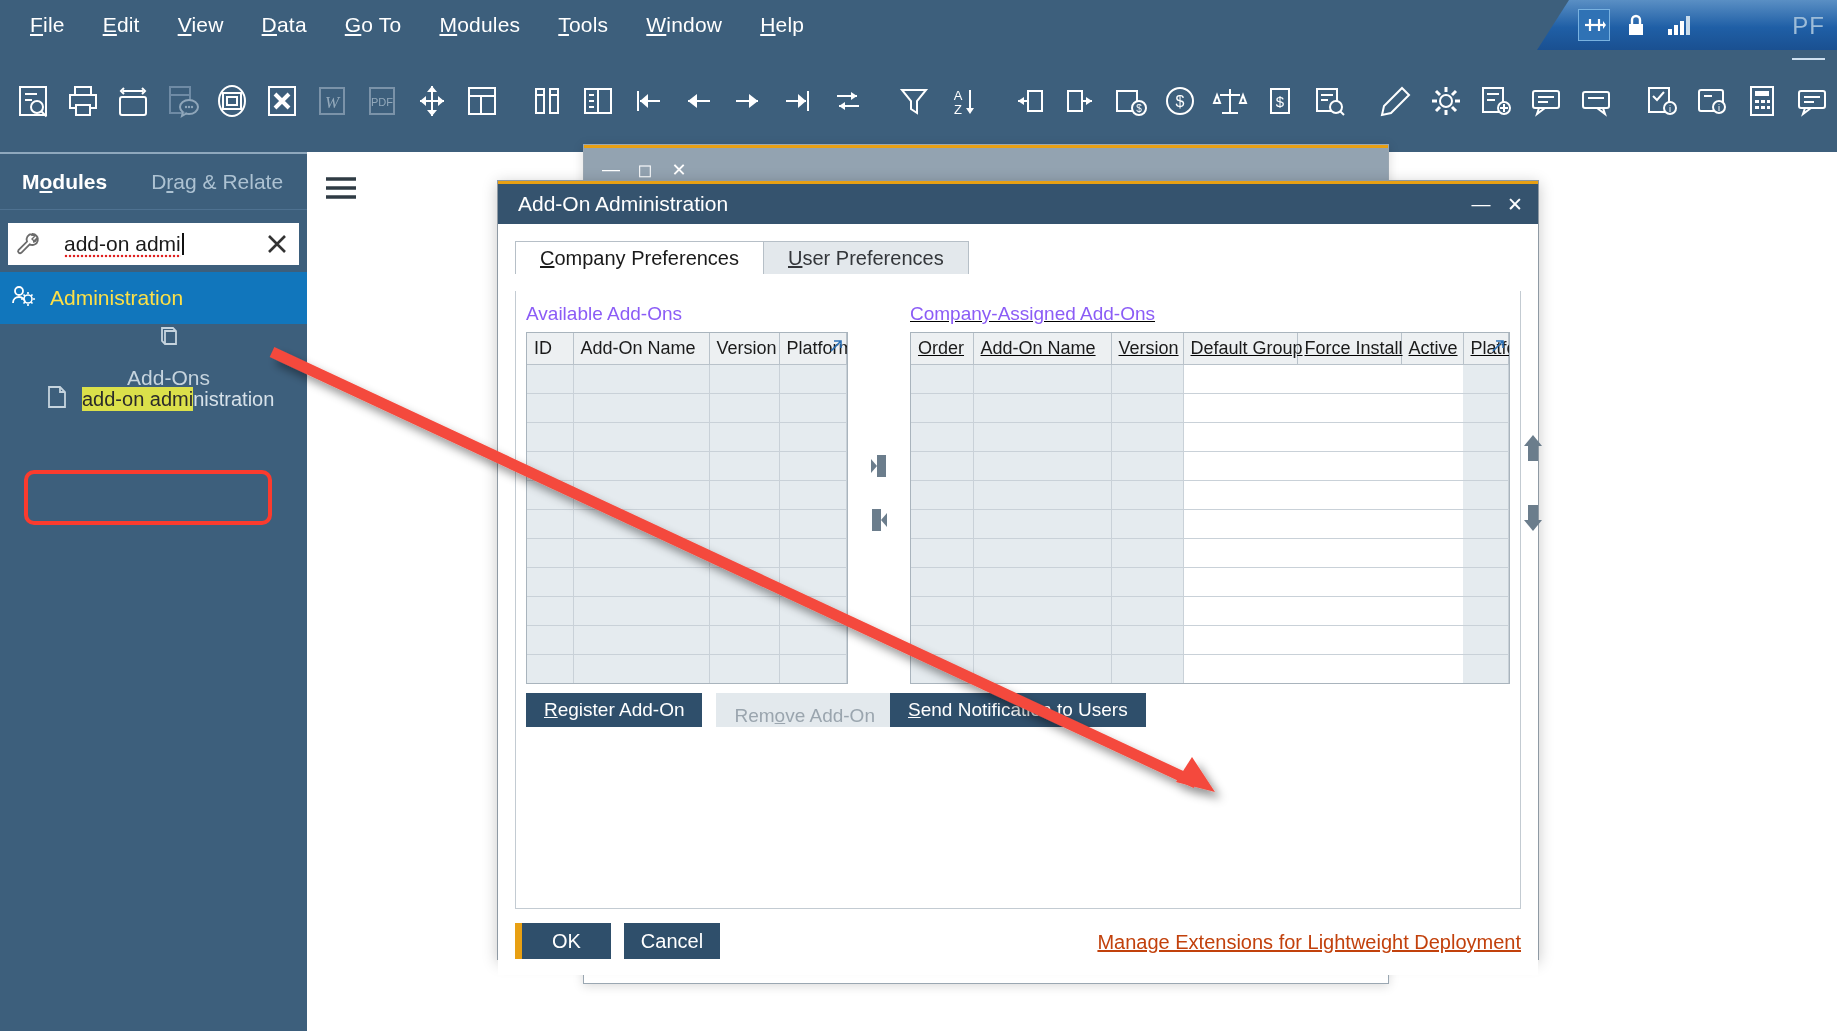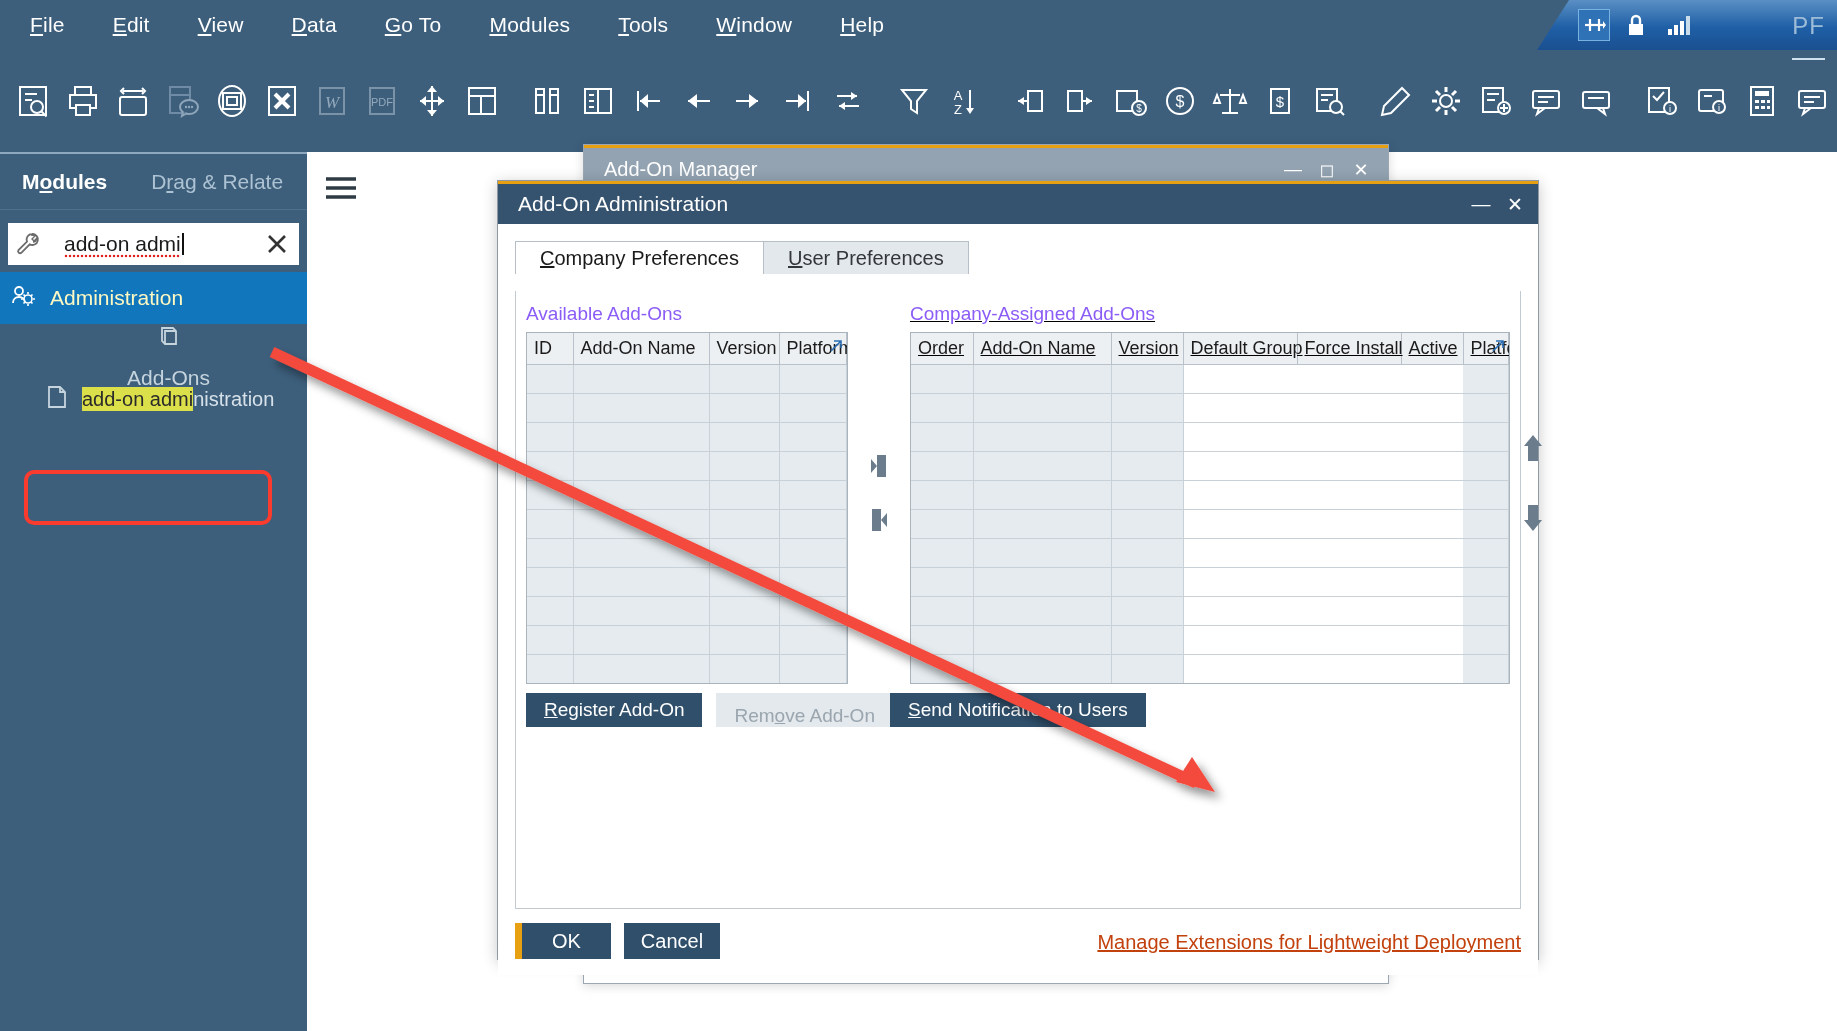--- a/index.html
+++ b/index.html
@@ -11,21 +11,21 @@
     -webkit-font-smoothing:antialiased;
   }
 
   
   #app-chrome {
     position:absolute; left:0; top:0; width:1837px; height:152px;
     background:#3d5f7c;
   }
   #menubar {
     position:absolute; left:0; top:0; width:1699px; height:50px;
-    display:flex; align-items:center; padding-left:14px; gap:16px;
+    display:flex; align-items:center; padding-left:14px; gap:6px;
   }
   .menu-item {
     color:#ffffff; font-size:21px; padding:4px 16px; cursor:default;
     letter-spacing:.2px;
   }
   .menu-item u { text-decoration:underline; }
 
   
   #status-tab {
     position:absolute; right:0; top:0; width:300px; height:50px;
@@ -90,21 +90,21 @@
   }
   #caret { display:inline-block; width:2px; height:22px; background:#111; vertical-align:-4px; margin-left:1px; }
   #search-clear {
     width:44px; height:42px; background:#ffffff; display:flex; align-items:center; justify-content:center;
     cursor:pointer;
   }
 
   .sb-row { display:flex; align-items:center; height:50px; padding-left:10px; gap:14px; cursor:default; }
   .sb-row .lbl { font-size:21px; }
   #row-administration { background:#1176bc; height:52px; }
-  #row-administration .lbl { color:#fef9c3; }
+  #row-administration .lbl { color:#fde047; }
   #row-addons { padding-left:30px;flex-direction:column; }
   #row-addons .lbl { color:#c6d4de; }
   #row-addon-admin { padding-left:46px; }
   #row-addon-admin .lbl { color:#d6e1e9; font-size:20px; }
   .hl { background:#dbe04a; color:#2a2a2a; padding:1px 0px; }
 
   #redbox {
     position:absolute; left:24px; top:316px; width:248px; height:55px;
     border:4px solid #fb3b2e; border-radius:10px; pointer-events:none;
   }
@@ -581,21 +581,20 @@
   <div id="hamburger">
     <svg width="36" height="28" viewBox="0 0 36 28">
         <g stroke="#2f3b44" stroke-width="3.6">
           <path d="M3 5h30M3 14h30M3 23h30"></path>
         </g>
       </svg>
   </div>
 
   <div id="addon-manager-window">
     <div id="aom-titlebar">
-      <div id="aom-title">Add-On Manager</div>
       <div class="aom-ctl">—</div>
       <div class="aom-ctl">◻</div>
       <div class="aom-ctl">✕</div>
     </div>
     <div id="aom-body"></div>
   </div>
 
   <div id="addon-admin-dialog">
     <div id="dlg-titlebar">
       <div id="dlg-title">Add-On Administration</div>

